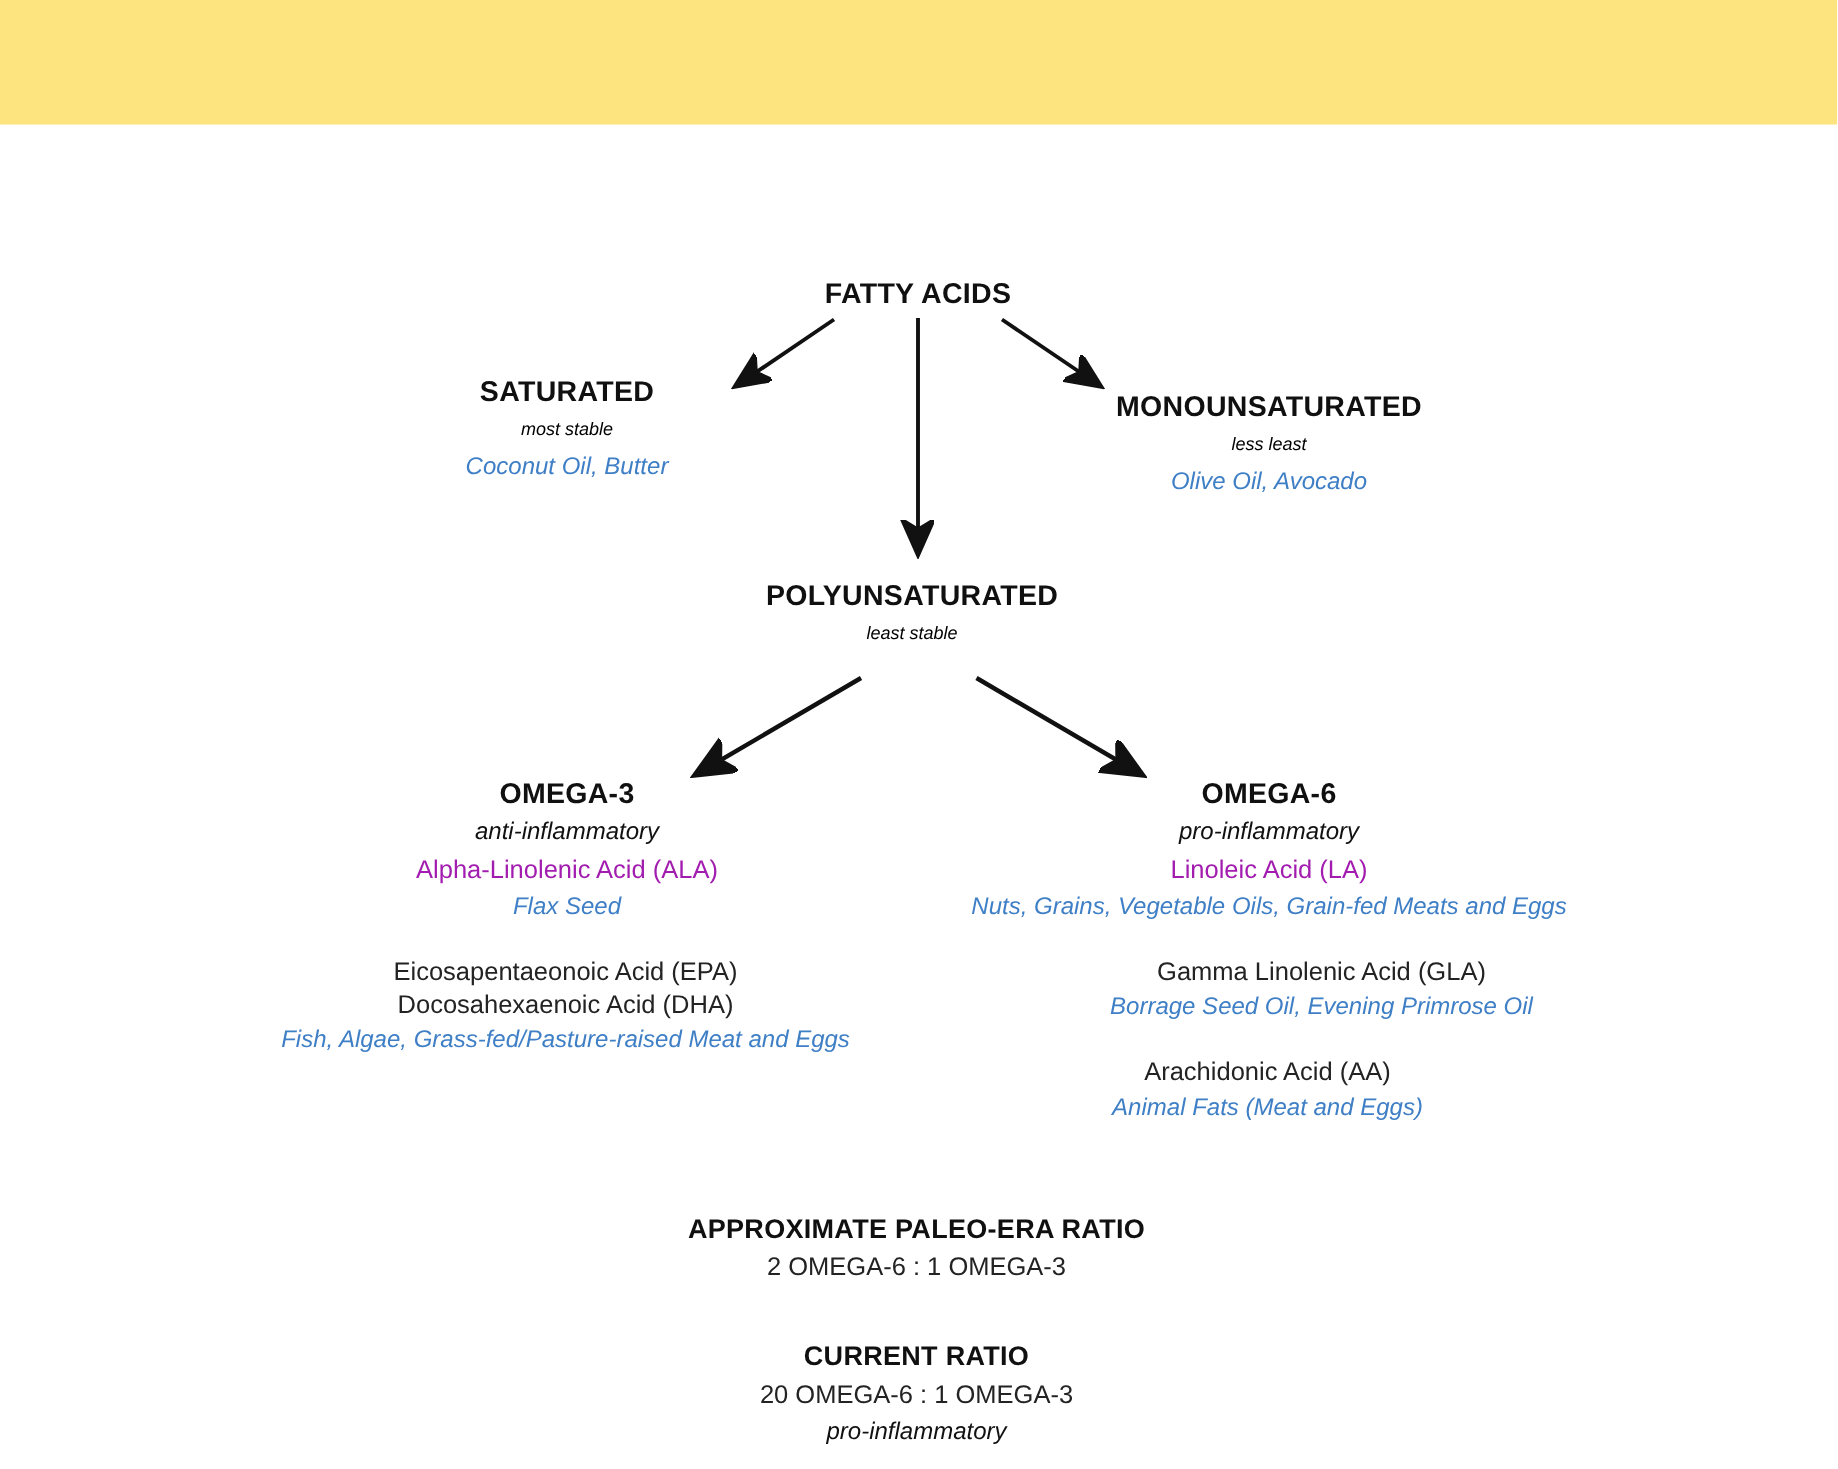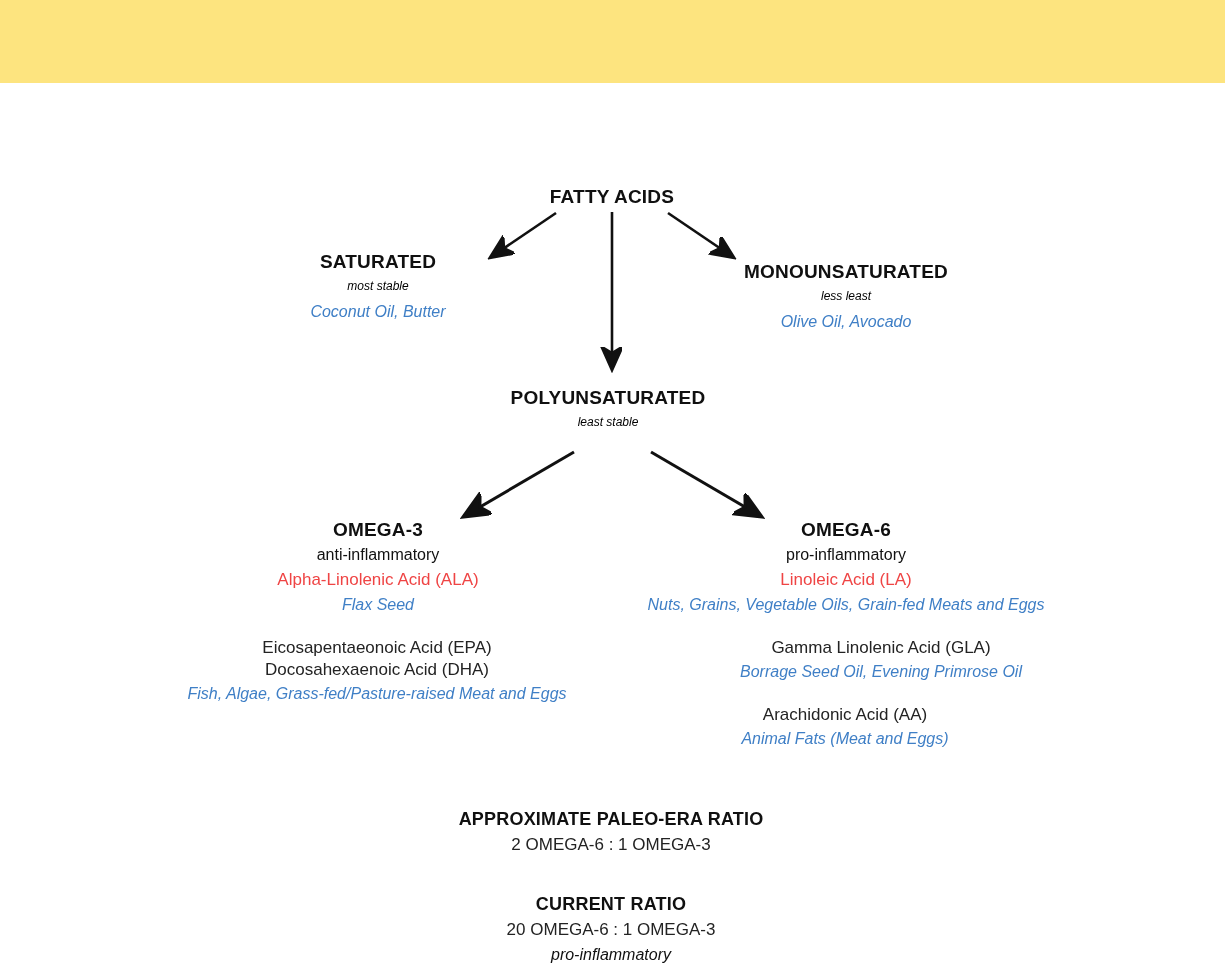--- a/index.html
+++ b/index.html
@@ -41,26 +41,27 @@
     line-height: 24px;
   }
   .stability {
     font-size: 12px;
     font-style: italic;
     color: #000000;
     line-height: 25px;
   }
   .inflam {
     font-size: 16px;
+    font-style: italic;
     color: #111111;
     line-height: 25px;
   }
   .acid-red {
     font-size: 17px;
-    color: #ef4444;
+    color: #a21caf;
     line-height: 25px;
   }
   .acid-black {
     font-size: 17px;
     color: #232323;
     line-height: 22px;
   }
   .source {
     font-size: 16px;
     font-style: italic;

